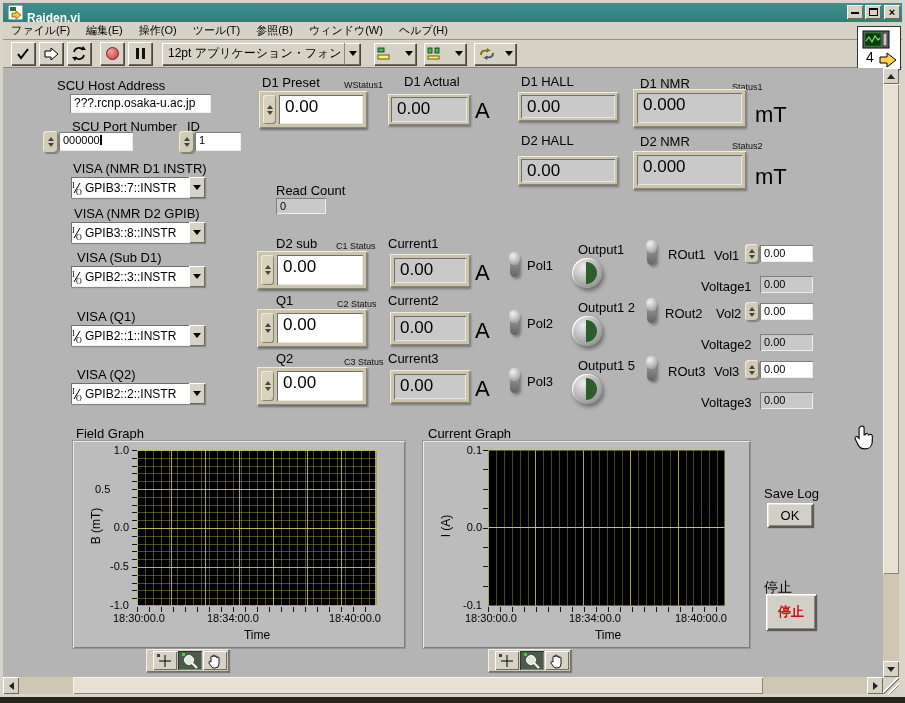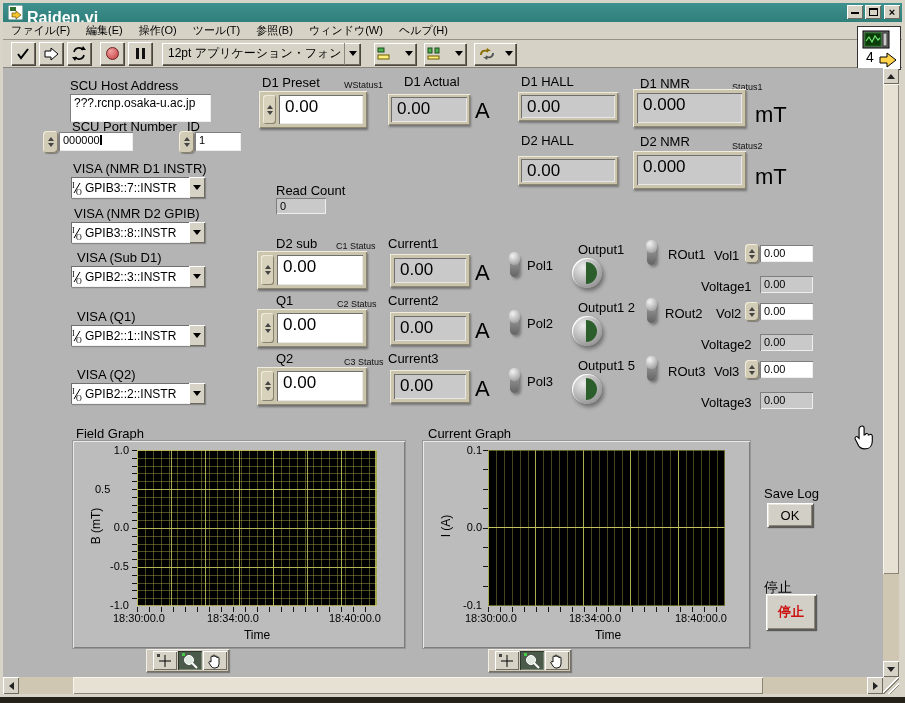--- a/index.html
+++ b/index.html
@@ -6,21 +6,21 @@
   html,body { background:#6f6f6f; }
   .win {
     position:relative; width:905px; height:703px; background:#d8d4c8;
     font-family:"Liberation Sans","DejaVu Sans",sans-serif; color:#000;
     overflow:hidden; outline:1px solid #55524a;
   }
   .abs { position:absolute; }
   
   .titlebar { position:absolute; left:3px; top:3px; width:899px; height:19px;
     background:linear-gradient(180deg,#3f918d,#2f7f7b); display:flex; align-items:center; }
-  .title-text { color:#fff; font-size:16px; font-weight:bold; margin-left:5px;margin-top:11px; }
+  .title-text { color:#fff; font-size:12px; font-weight:bold; margin-left:5px;margin-top:11px; }
   .tb-btns { position:absolute; right:2px; top:2px; display:flex; gap:2px; }
   .wbtn { width:16px; height:14px; background:#d6d2c6; box-shadow:inset 1px 1px 0 #fff, inset -1px -1px 0 #6e6a5e;
     display:flex; align-items:center; justify-content:center; font-size:10px; line-height:10px; }
   .menubar { position:absolute; left:3px; top:22px; width:899px; height:18px; background:#d6d2c6;
     border-bottom:1px solid #96928a; display:flex; align-items:center; gap:16px; padding-left:8px; }
   .menu-item { font-size:11px; white-space:nowrap; }
   .toolbar { position:absolute; left:3px; top:40px; width:899px; height:28px; background:#d6d2c6;
     border-bottom:1px solid #8a867c; display:flex; align-items:center; gap:4px; padding-left:8px; }
   .tbtn { width:24px; height:23px; background:#d6d2c6; box-shadow:inset 1px 1px 0 #fff, inset -1px -1px 0 #6e6a5e, 1px 1px 0 #4a463e;
     display:flex; align-items:center; justify-content:center; }
@@ -214,22 +214,22 @@
       <rect x="7" y="6" width="16" height="13" fill="#0b3d0b" stroke="#1b6b1b"></rect>
       <polyline points="8,14 11,10 14,15 17,9 20,13 22,11" fill="none" stroke="#6fe66f" stroke-width="1.2"></polyline>
       <rect x="25" y="6" width="4" height="13" fill="#c9c9c9" stroke="#333"></rect>
       <path d="M22 30 h7 v-4 l9 7 -9 7 v-4 h-7 z" fill="#ffd24a" stroke="#000"></path>
     </svg>
     <span class="abs" style="left:8px;top:22px;font-size:14px">4</span>
   </div>
 
   <div class="panelbg"></div>
 
-  <span class="lbl" style="left:70px;top:78px">SCU Host Address</span>
-  <div class="mini white" style="left:70px;top:94px;width:141px;height:28px;font-size:12px">
+  <span class="lbl" style="left:57px;top:78px">SCU Host Address</span>
+  <div class="mini white" style="left:70px;top:94px;width:141px;height:19px;font-size:12px">
     <span>???.rcnp.osaka-u.ac.jp</span>
   </div>
   <span class="lbl" style="left:72px;top:119px">SCU Port Number</span>
   <span class="lbl" style="left:187px;top:119px">ID</span>
   <div class="spin" style="left:43px;top:131px;width:15px;height:22px">
       <i class="tu"></i>
       <i class="td"></i>
     </div>
   <div class="mini white" style="left:59px;top:132px;width:74px;height:19px">
     <span>000000</span><span class="caret"></span>

